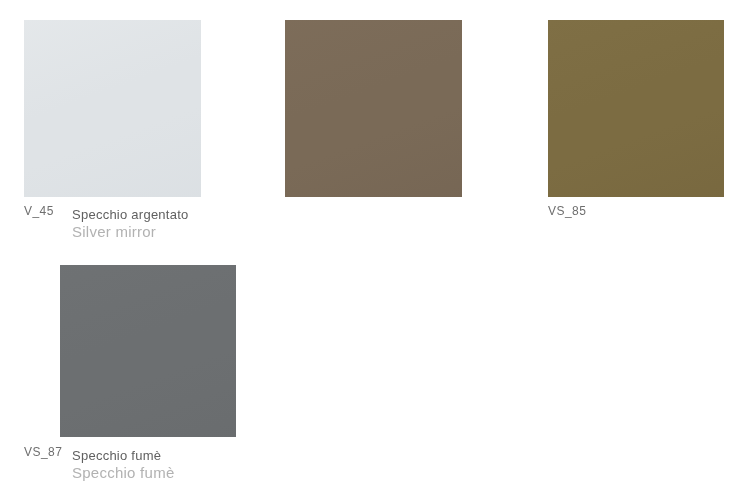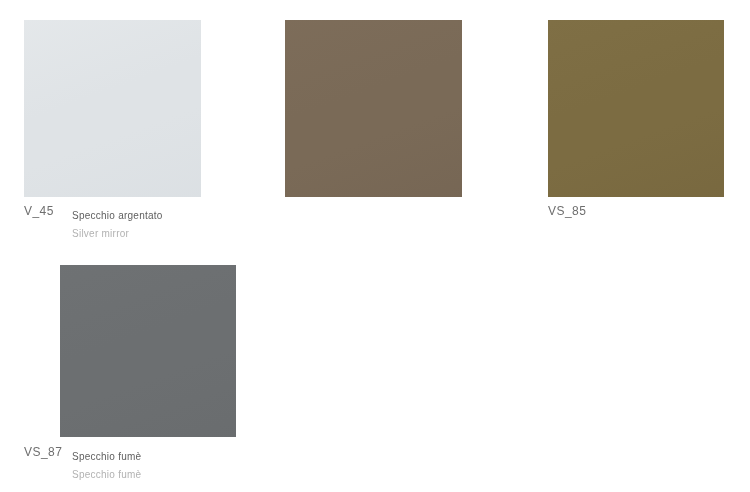--- a/index.html
+++ b/index.html
@@ -73,29 +73,29 @@
     flex: 0 0 48px;
     white-space: nowrap;
   }
 
   .names {
     display: block;
   }
 
   .name-it {
     color: #606060;
-    font-size: 10px;
+    font-size: 13px;
     line-height: 13px;
     letter-spacing: 0.25px;
     white-space: nowrap;
   }
 
   .name-en {
     color: #b2b2b2;
-    font-size: 10px;
+    font-size: 15px;
     line-height: 13px;
     letter-spacing: 0.25px;
     white-space: nowrap;
   }
 </style>
 </head>
 <body style="background: rgb(255, 255, 255);">
 
 <div id="sheet">
 

